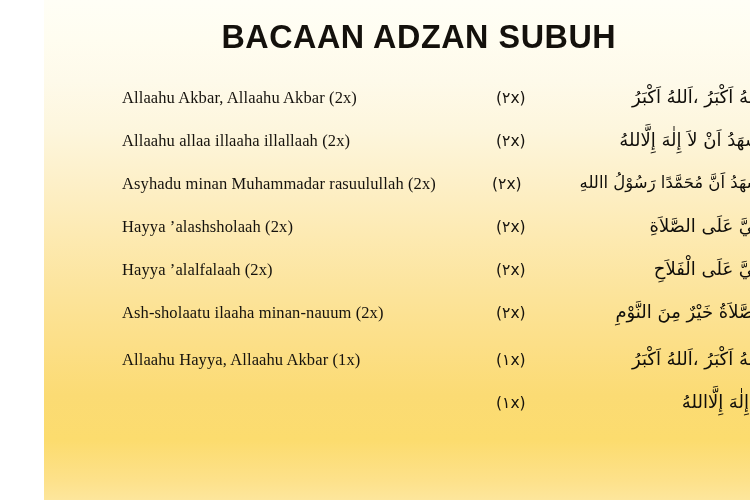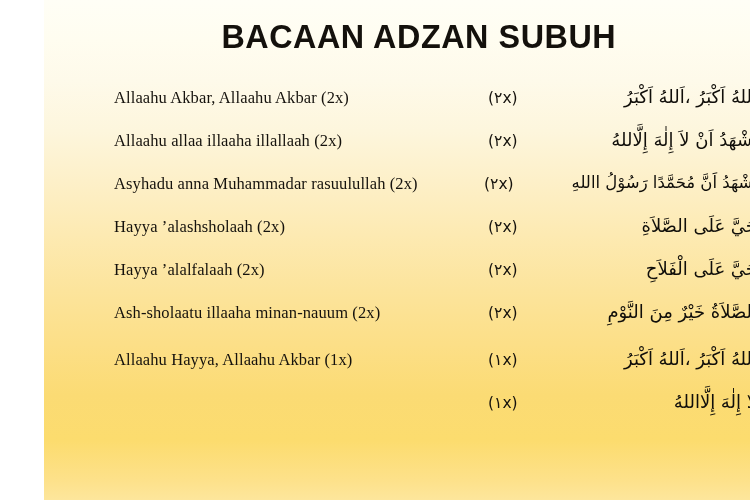--- a/index.html
+++ b/index.html
@@ -57,21 +57,21 @@
     line-height: 1.1;
     transform: scaleX(0.95);
     transform-origin: center;
     white-space: nowrap;
   }
 
   
   #lines {
     position: absolute;
     top: 76px;
-    left: 8px;
+    left: 16px;
     width: 630px;
   }
 
   .adzan-row {
     position: relative;
     height: 43px;
     width: 750px;
   }
   .adzan-row.gap-before {
     margin-top: 4px;
@@ -149,39 +149,39 @@
       <div class="arabic">اَللهُ اَكْبَرُ ،اَللهُ اَكْبَرُ</div>
     </div>
 
     <div class="adzan-row">
       <div class="latin">Allaahu allaa illaaha illallaah (2x)</div>
       <div class="count">(٢x)</div>
       <div class="arabic">أَشْهَدُ اَنْ لاَ إِلٰهَ إِلَّاللهُ</div>
     </div>
 
     <div class="adzan-row wide">
-      <div class="latin">Asyhadu anna Muhammadar rasuulullah (2x)</div>
+      <div class="latin">Asyhadu minan Muhammadar rasuulullah (2x)</div>
       <div class="count">(٢x)</div>
       <div class="arabic">اَشْهَدُ اَنَّ مُحَمَّدًا رَسُوْلُ االلهِ</div>
     </div>
 
     <div class="adzan-row">
       <div class="latin">Hayya ’alashsholaah (2x)</div>
       <div class="count">(٢x)</div>
       <div class="arabic">حَيَّ عَلَى الصَّلاَةِ</div>
     </div>
 
     <div class="adzan-row">
       <div class="latin">Hayya ’alalfalaah (2x)</div>
       <div class="count">(٢x)</div>
       <div class="arabic">حَيَّ عَلَى الْفَلاَحِ</div>
     </div>
 
     <div class="adzan-row">
-      <div class="latin">Ash-sholaatu illaaha minan-nauum (2x)</div>
+      <div class="latin">Ash-sholaatu ilaaha minan-nauum (2x)</div>
       <div class="count">(٢x)</div>
       <div class="arabic">اَلصَّلاَةُ خَيْرٌ مِنَ النَّوْمِ</div>
     </div>
 
     <div class="adzan-row gap-before">
       <div class="latin">Allaahu Hayya, Allaahu Akbar (1x)</div>
       <div class="count">(١x)</div>
       <div class="arabic">اَللهُ اَكْبَرُ ،اَللهُ اَكْبَرُ</div>
     </div>
 

